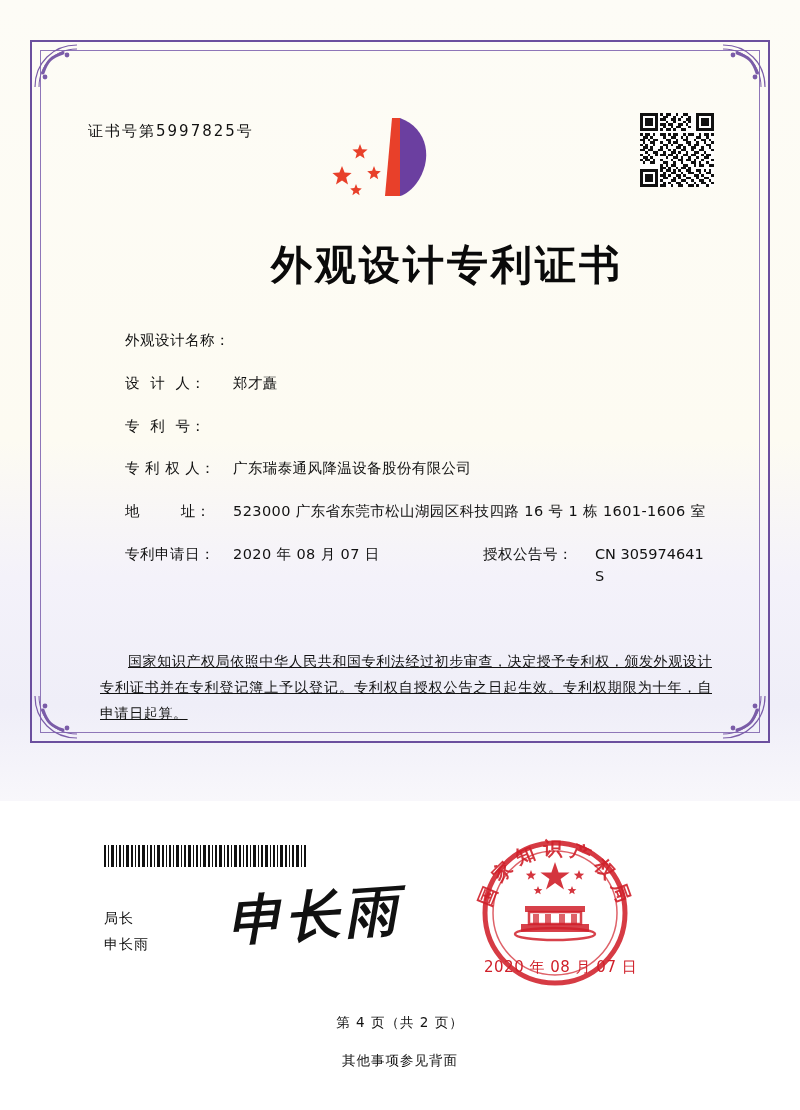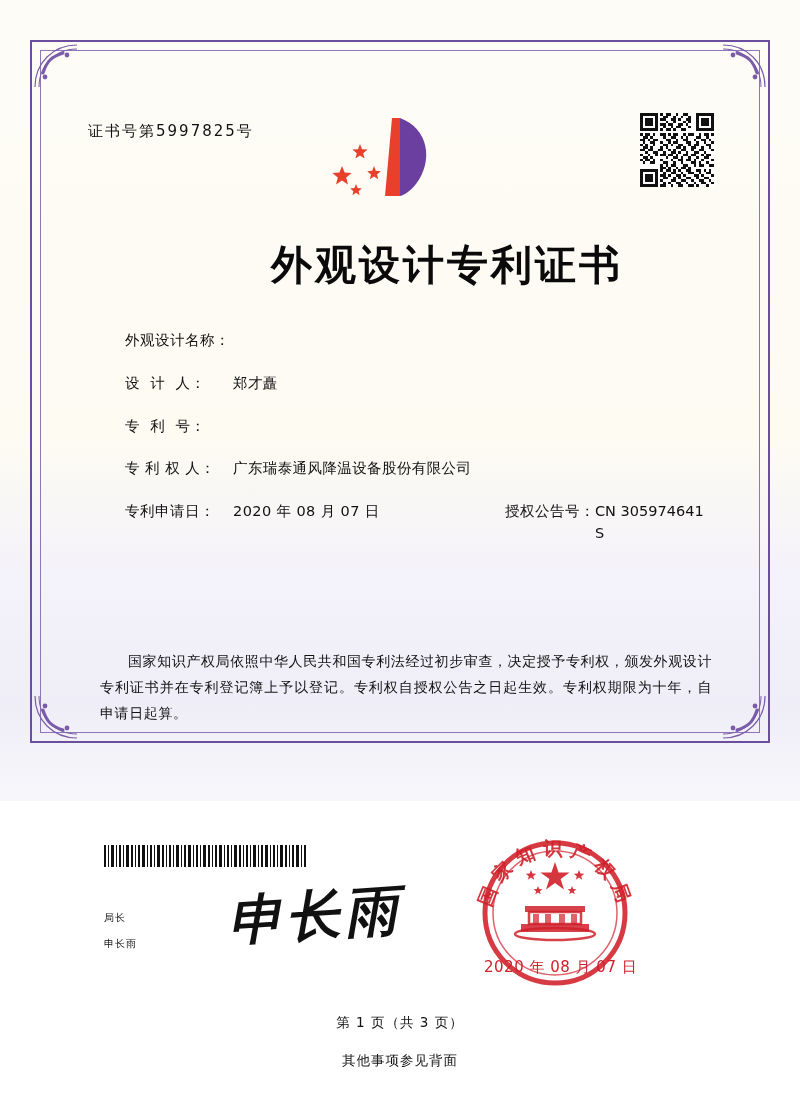--- a/index.html
+++ b/index.html
@@ -109,52 +109,51 @@
   }
   .field-value {
     flex: 1 1 auto;
     letter-spacing: 0.4px;
   }
   .field-row.two-col .field-value { flex: 0 0 250px; }
   .field-label2 {
     flex: 0 0 112px;
     white-space: pre;
     letter-spacing: 0.5px;
-    text-align: right;
   }
   .field-value2 { flex: 1 1 auto; }
 
   
   .paras {
     position: absolute;
     left: 100px;
     top: 648px;
     width: 612px;
     font-size: 14px;
     line-height: 26px;
     color: #111;
     text-align: justify;
   }
-  .para { text-indent: 2em; margin: 0 0 2px 0; letter-spacing: 0.6px;}
+  .para { text-indent: 2em; margin: 0 0 2px 0; letter-spacing: 0.6px; text-decoration: underline;}
 
   
   .barcode {
     position: absolute;
     left: 104px;
     top: 845px;
     width: 205px;
     height: 22px;
   }
 
   
   .sign-label {
     position: absolute;
     left: 104px;
     top: 905px;
-    font-size: 10px;
+    font-size: 14px;
     line-height: 26px;
     color: #111;
     letter-spacing: 1px;
   }
   .signature {
     position: absolute;
     left: 228px;
     top: 880px;
     font-size: 54px;
     color: #111;
@@ -492,20 +491,24 @@
       <div class="field-label">设  计  人：</div>
       <div class="field-value">郑才矗</div>
     </div>
     <div class="field-row">
       <div class="field-label">专  利  号：</div>
     </div>
     <div class="field-row">
       <div class="field-label">专 利 权 人：</div>
       <div class="field-value">广东瑞泰通风降温设备股份有限公司</div>
     </div>
+    <div class="field-row">
+      <div class="field-label">地        址：</div>
+      <div class="field-value">523000 广东省东莞市松山湖园区科技四路 16 号 1 栋 1601-1606 室</div>
+    </div>
     <div class="field-row two-col">
       <div class="field-label">专利申请日：</div>
       <div class="field-value">2020 年 08 月 07 日</div>
       <div class="field-label2">授权公告号：</div>
       <div class="field-value2">CN 305974641 S</div>
     </div>
   </div>
 
   <div class="paras">
     <p class="para">国家知识产权局依照中华人民共和国专利法经过初步审查，决定授予专利权，颁发外观设计专利证书并在专利登记簿上予以登记。专利权自授权公告之日起生效。专利权期限为十年，自申请日起算。</p>
@@ -607,16 +610,16 @@
         <polygon points="-24,-6 -22.6,-2.4 -18.8,-2.2 -21.8,0.2 -20.8,3.8 -24,1.6 -27.2,3.8 -26.2,0.2 -29.2,-2.2 -25.4,-2.4"></polygon>
         <polygon points="24,-6 25.4,-2.4 29.2,-2.2 26.2,0.2 27.2,3.8 24,1.6 20.8,3.8 21.8,0.2 18.8,-2.2 22.6,-2.4"></polygon>
         <polygon points="-17,10 -15.8,13 -12.6,13.2 -15.1,15.2 -14.3,18.3 -17,16.4 -19.7,18.3 -18.9,15.2 -21.4,13.2 -18.2,13"></polygon>
         <polygon points="17,10 18.2,13 21.4,13.2 18.9,15.2 19.7,18.3 17,16.4 14.3,18.3 15.1,15.2 12.6,13.2 15.8,13"></polygon>
       </g>
     </svg>
   </div>
 
   <div class="seal-date">2020 年 08 月 07 日</div>
 
-  <div class="page-num">第 1 页（共 3 页）</div>
+  <div class="page-num">第 4 页（共 2 页）</div>
   <div class="footnote">其他事项参见背面</div>
 
 </div>
 
 </body></html>

